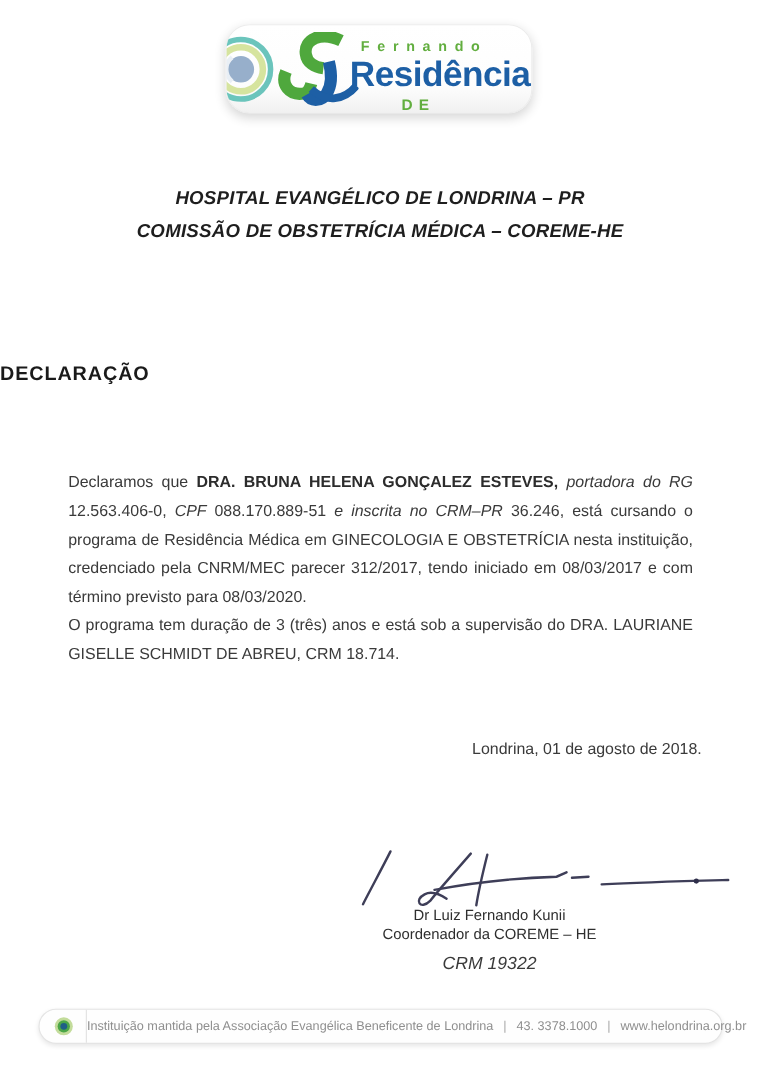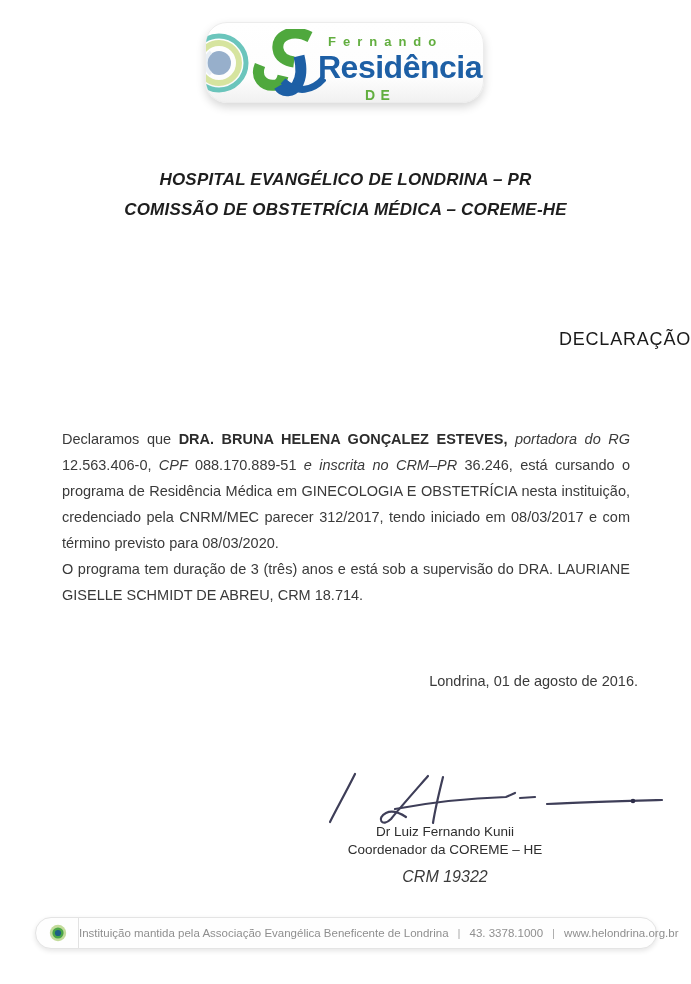--- a/index.html
+++ b/index.html
@@ -29,21 +29,21 @@
   .lt-delondrina{font-size:14px;font-weight:bold;letter-spacing:5.5px;color:#62ae3f;margin-top:5px;margin-left:6px;padding-left:41px;}
 
   
   .title-block{
     position:absolute;left:0;top:165px;width:100%;
     text-align:center;font-weight:bold;font-style:italic;
     font-size:17px;line-height:30px;color:#1e1e1e;letter-spacing:.2px;
   }
   .heading{
     position:absolute;left:0;top:329px;width:100%;
-    text-align:right;font-weight:normal;font-size:18px;
+    text-align:left;font-weight:bold;font-size:18px;
     letter-spacing:.8px;color:#1a1a1a;
   }
 
   
   .body-text{
     position:absolute;left:62px;top:426px;width:568px;
     font-size:14.5px;line-height:26px;color:#3a3a3a;
     text-align:justify;
   }
   .body-text p{margin:0;}
@@ -107,21 +107,21 @@
     <div>COMISSÃO DE OBSTETRÍCIA MÉDICA – COREME-HE</div>
   </div>
 
   <div class="heading">DECLARAÇÃO</div>
 
   <div class="body-text">
     <p><span>Declaramos que </span><span class="bd">DRA. BRUNA HELENA GONÇALEZ ESTEVES, </span><span class="it">portadora do RG </span><span>12.563.406-0, </span><span class="it">CPF </span><span>088.170.889-51 </span><span class="it">e inscrita no CRM–PR </span><span>36.246, </span><span>está cursando o programa de Residência Médica em GINECOLOGIA E OBSTETRÍCIA nesta instituição, credenciado pela CNRM/MEC parecer 312/2017, tendo iniciado em 08/03/2017 e com término previsto para 08/03/2020.</span></p>
     <p>O programa tem duração de 3 (três) anos e está sob a supervisão do DRA. LAURIANE GISELLE SCHMIDT DE ABREU, CRM 18.714.</p>
   </div>
 
-  <div class="date-line">Londrina, 01 de agosto de 2016.</div>
+  <div class="date-line">Londrina, 01 de agosto de 2018.</div>
 
   <svg class="sig-svg" width="348" height="60" viewBox="0 0 348 60">
     <g fill="none" stroke="#2e2e4a" stroke-width="2.2" stroke-linecap="round" opacity="0.92">
       <path d="M33,6 C25,22 14,42 8,54"></path>
       <path d="M106,8 C92,24 76,42 69,51 C60,60 54,50 64,45 C70,42 78,45 84,49"></path>
       <path d="M121,9 C117,25 113,42 111,55"></path>
       <path d="M73,41 C110,34 152,30 184,29 L193,25"></path>
       <path d="M198,30 L213,29"></path>
       <path d="M225,36 C262,34 302,33 340,32"></path>
     </g>

